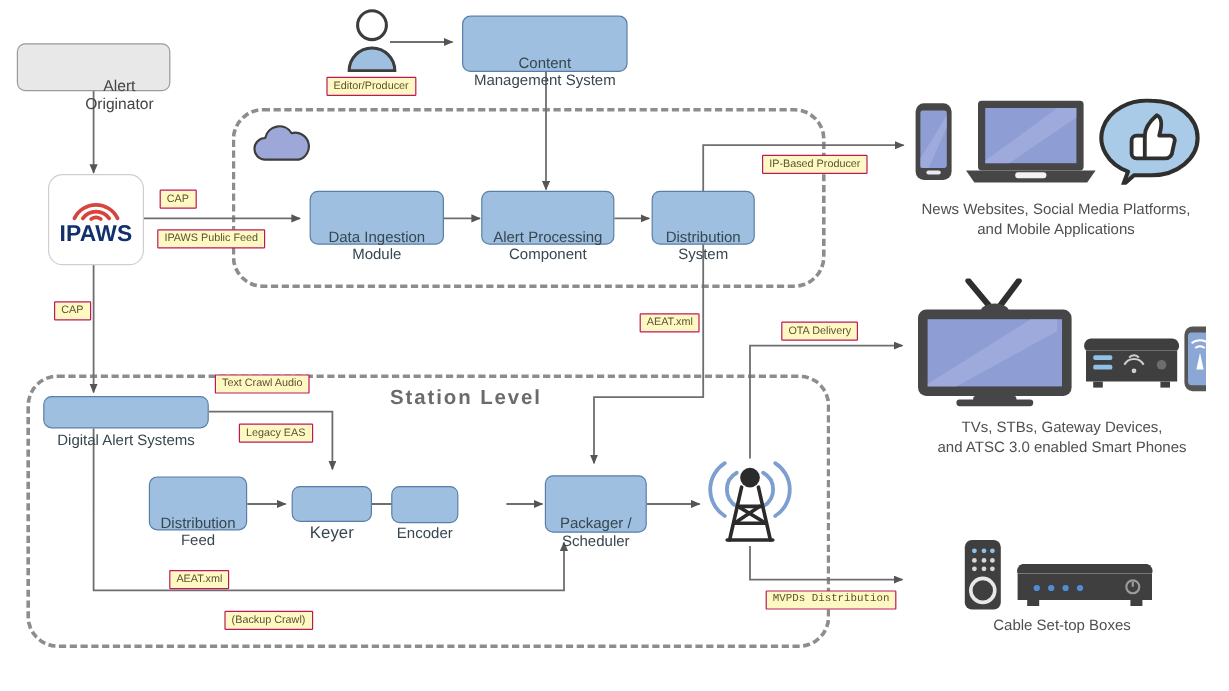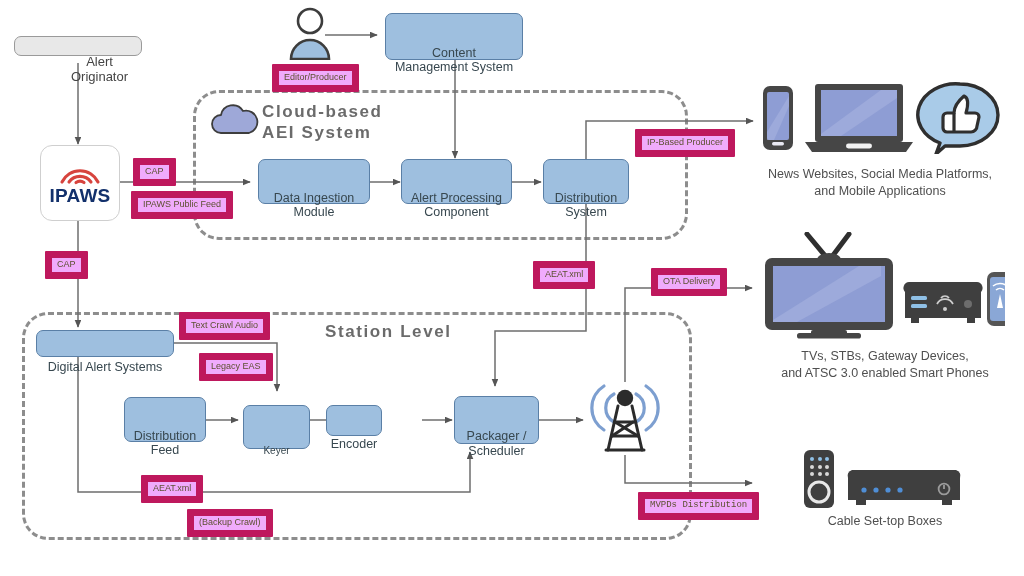--- a/index.html
+++ b/index.html
@@ -8,21 +8,21 @@
   #stage{position:relative;width:1024px;height:576px;background:#ffffff;}
   svg#wires{position:absolute;left:0;top:0;width:1024px;height:576px;pointer-events:none;}
 
   .node{position:absolute;box-sizing:border-box;display:flex;align-items:center;
         justify-content:center;text-align:center;border-radius:7px;
         line-height:1.15;}
   .node.blue{background:#9ebfdf;border:1.6px solid #5a7fa6;color:#37474f;}
   .node.grey{background:#e8e8e8;border:1.6px solid #9a9a9a;color:#444;}
   .node .lbl{display:block;padding:0 4px;margin-top:47px;}
 
-  .tag{position:absolute;background:#f0abfc;border:7px solid #be185d;
+  .tag{position:absolute;background:#fef9c3;border:1px solid #be185d;
        color:#5c5030;font-size:9px;padding:2px 5px;white-space:nowrap;
        border-radius:1px;line-height:1.1;}
 
   .zone{position:absolute;box-sizing:border-box;border:3px dashed #8d8d8d;
         border-radius:26px;}
   .zonetitle{position:absolute;color:#6b6b6b;font-weight:bold;letter-spacing:1.6px;
              font-size:17px;line-height:1.22;white-space:pre-line;}
 
   .ipaws{position:absolute;background:#fff;border:1.6px solid #cfcfcf;border-radius:12px;
          display:flex;flex-direction:column;align-items:center;justify-content:center;}
@@ -33,22 +33,20 @@
            line-height:1.35;white-space:pre-line;}
 
   .devgroup{position:absolute;}
 </style>
 </head>
 <body>
 
 <div id="stage">
 
   <div class="zone" style="left:193px;top:90px;width:495px;height:150px;"></div>
-  <div class="zonetitle" style="left:262px;top:102px;">Cloud-based
-AEI System</div>
 
   <div class="zone" style="left:22px;top:312px;width:670px;height:228px;"></div>
   <div class="zonetitle" style="left:325px;top:322px;">Station Level</div>
 
   <svg id="wires" viewBox="0 0 1024 576">
     <defs>
       <marker id="ah" markerWidth="9" markerHeight="9" refX="7.2" refY="3.4" orient="auto" markerUnits="userSpaceOnUse">
         <path d="M0,0 L8,3.4 L0,6.8 z" fill="#555"></path>
       </marker>
     </defs>
@@ -83,21 +81,21 @@
       <path d="M422,420 L452,420" marker-end="url(#ah)"></path>
 
       <path d="M539,420 L583,420" marker-end="url(#ah)"></path>
 
       <path d="M625,382 L625,288 L752,288" marker-end="url(#ah)"></path>
 
       <path d="M625,455 L625,483 L752,483" marker-end="url(#ah)"></path>
     </g>
   </svg>
 
-  <div class="node grey" style="left:14px;top:36px;width:128px;height:20px;font-size:13px;padding-left:43px;">
+  <div class="node grey" style="left:14px;top:36px;width:128px;height:40px;font-size:13px;padding-left:43px;">
     <span class="lbl">Alert Originator</span>
   </div>
 
   <div class="ipaws" style="left:40px;top:145px;width:78px;height:74px;">
     <svg width="48" height="26" viewBox="0 0 48 26" style="margin-bottom:1px;">
       <g fill="none" stroke="#d7443e" stroke-width="3.1" stroke-linecap="round">
         <path d="M6,23 A20,20 0 0 1 42,23"></path>
         <path d="M13,23 A13.5,13.5 0 0 1 35,23"></path>
         <path d="M20,23.5 A7,7 0 0 1 28,23.5"></path>
       </g>
@@ -127,21 +125,21 @@
 
   <div class="node blue" style="left:36px;top:330px;width:138px;height:27px;font-size:12.5px;">
     <span class="lbl">Digital Alert Systems</span>
   </div>
 
   <div class="node blue" style="left:124px;top:397px;width:82px;height:45px;font-size:12.5px;white-space:pre-line;">
     <span class="lbl">Distribution
 Feed</span>
   </div>
 
-  <div class="node blue" style="left:243px;top:405px;width:67px;height:44px;font-size:10px;">
+  <div class="node blue" style="left:243px;top:405px;width:67px;height:30px;font-size:14px;">
     <span class="lbl">Keyer</span>
   </div>
 
   <div class="node blue" style="left:326px;top:405px;width:56px;height:31px;font-size:12.5px;">
     <span class="lbl">Encoder</span>
   </div>
 
   <div class="node blue" style="left:454px;top:396px;width:85px;height:48px;font-size:12.5px;white-space:pre-line;">
     <span class="lbl">Packager /
 Scheduler</span>

